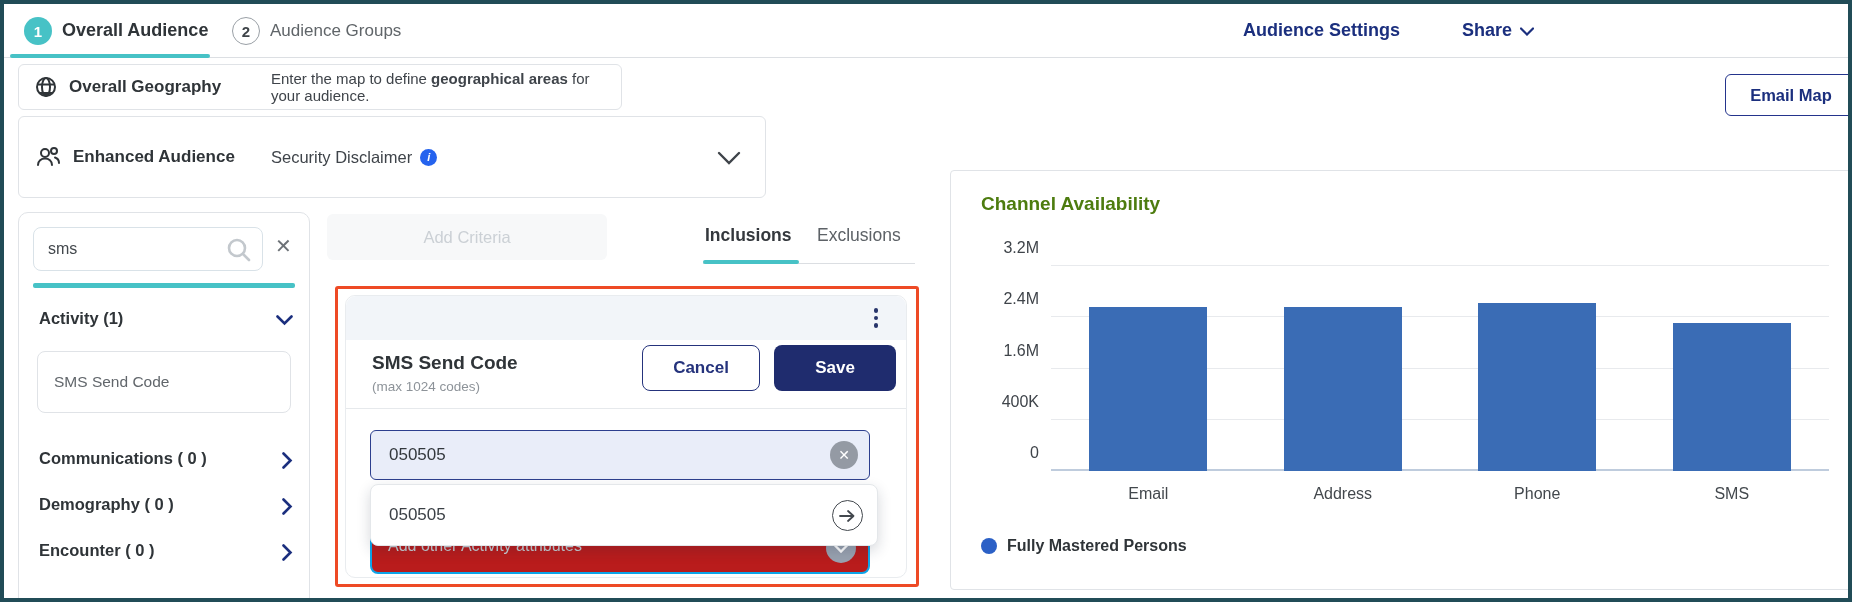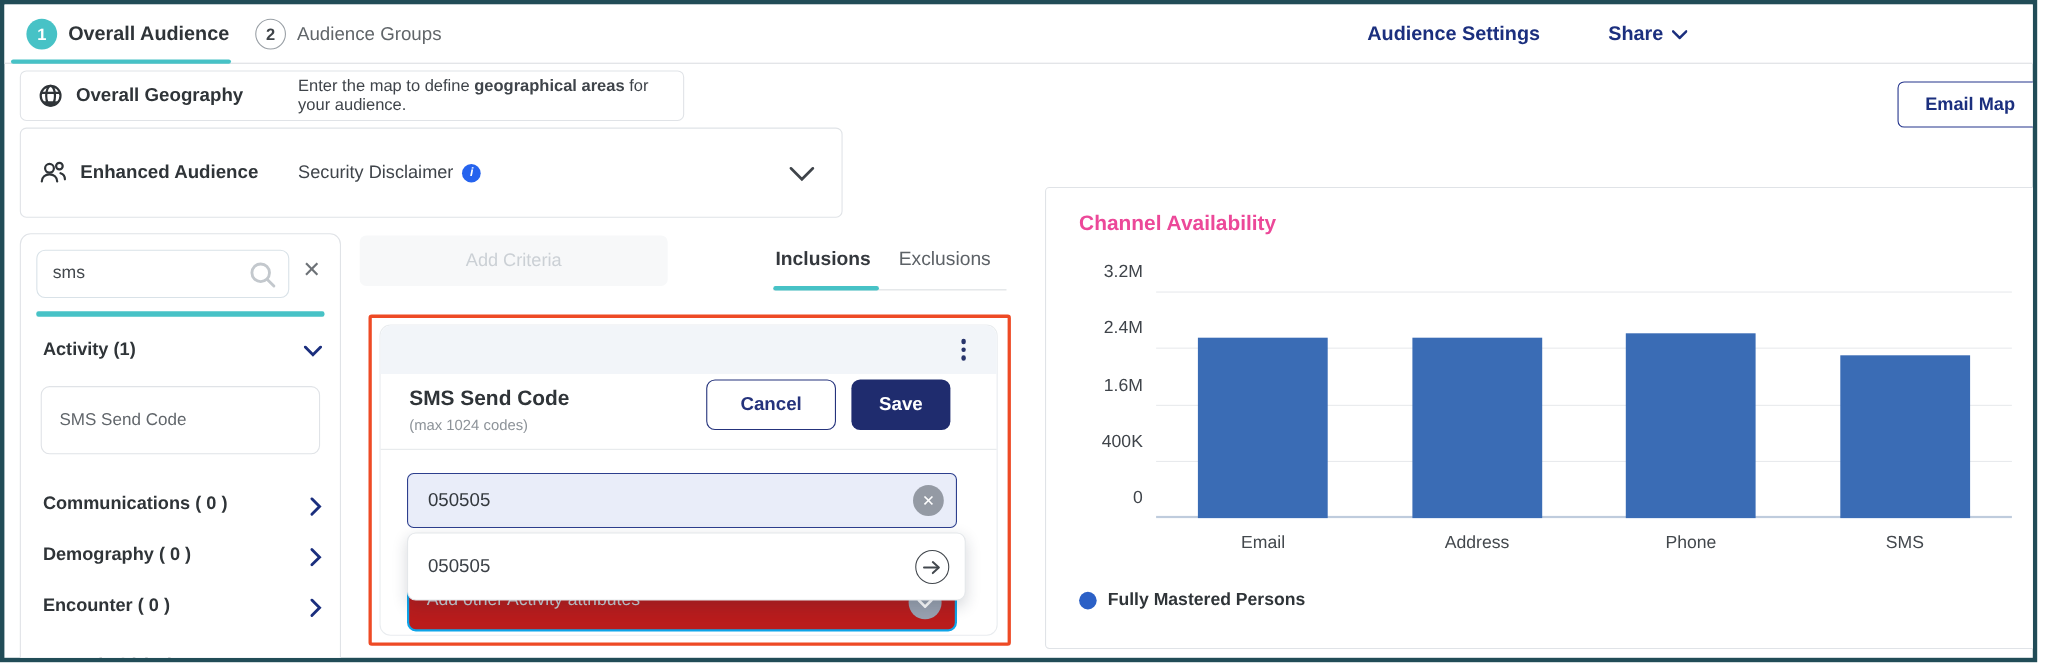--- a/index.html
+++ b/index.html
@@ -53,21 +53,21 @@
 
   .red-outline { position:absolute; left:331px; top:282px; width:584px; height:301px; border:3px solid #ee4a25; border-radius:3px; pointer-events:none; }
 
   .criteria-card { position:absolute; left:341px; top:291px; width:562px; height:283px; background:#fff; border:1px solid #e9ecef; border-radius:10px; }
   .criteria-strip { position:absolute; left:0; top:0; width:100%; height:44px; background:#f2f5f9; border-radius:10px 10px 0 0; }
   .dots-menu { position:absolute; right:26px; top:10px; display:flex; flex-direction:column; gap:3px; cursor:pointer; padding:2px; }
   .dots-menu span { width:4.5px; height:4.5px; border-radius:50%; background:#28346b; }
   .crit-title { position:absolute; left:26px; top:56px; font-size:19px; font-weight:bold; color:#2f3438; }
   .crit-sub { position:absolute; left:26px; top:83px; font-size:13.5px; color:#8d9399; }
   .btn-cancel { position:absolute; left:296px; top:49px; width:118px; height:46px; background:#fff; border:1.5px solid #25337c; border-radius:8px; font-family:inherit; font-size:17px; font-weight:bold; color:#25337c; cursor:pointer; }
-  .btn-save { position:absolute; left:428px; top:49px; width:90px; height:46px; background:#1f2c6e; border:none; border-radius:8px; font-family:inherit; font-size:17px; font-weight:bold; color:#fff; cursor:pointer; }
+  .btn-save { position:absolute; left:428px; top:49px; width:122px; height:46px; background:#1f2c6e; border:none; border-radius:8px; font-family:inherit; font-size:17px; font-weight:bold; color:#fff; cursor:pointer; }
   .crit-divider { position:absolute; left:0; top:112px; width:100%; height:1px; background:#e6e9ec; }
 
   .code-input-wrap { position:absolute; left:24px; top:134px; width:500px; height:50px; background:#e9edf9; border:1.5px solid #2d3f8e; border-radius:6px; }
   .code-input-wrap input { width:100%; height:100%; background:transparent; border:none; outline:none; font-family:inherit; font-size:17px; color:#33383d; padding:0 50px 0 18px; }
   .clear-circle { position:absolute; right:11px; top:10px; width:28px; height:28px; border-radius:50%; background:#949aa4; color:#fff; font-size:14px; display:flex; align-items:center; justify-content:center; cursor:pointer; }
 
   .other-input { position:absolute; left:24px; top:222px; width:500px; height:56px; border:2px solid #0ea5e9; border-radius:8px; background:#b91c1c; z-index:1; }
   .other-input input { width:100%; height:100%; border:none; outline:none; background:transparent; font-family:inherit; font-size:16px; color:#c7ccd1; padding:0 56px 0 16px; }
   .other-input input::placeholder { color:#c7ccd1; opacity:1; }
   .chev-circle-btn { position:absolute; right:12px; top:13px; width:30px; height:30px; border-radius:50%; background:#99a2b0; border:none; display:flex; align-items:center; justify-content:center; cursor:pointer; }
@@ -76,21 +76,21 @@
   .suggestion-text { font-size:17px; color:#3b4046; margin-left:18px; }
   .arrow-circle { position:absolute; right:14px; top:15px; width:31px; height:31px; border-radius:50%; border:1.5px solid #43484e; display:flex; align-items:center; justify-content:center; cursor:pointer; background:#fff; }
 
   
   .pop-card { left:946px; top:64px; width:760px; height:56px; border-radius:4px; display:flex; align-items:center; }
   .pop-label { font-size:21px; font-weight:600; color:#3f444a; margin-left:24px; }
   .pop-value { font-size:21.5px; font-weight:bold; color:#2f3438; margin-left:14px; }
   .btn-viewmap { position:absolute; left:1721px; top:70px; width:132px; height:42px; background:#fff; border:1.5px solid #24348c; border-radius:6px; font-family:inherit; font-size:16.5px; font-weight:bold; color:#1b2f7e; cursor:pointer; }
 
   .chart-card { left:946px; top:166px; width:903px; height:420px; border-radius:4px; }
-  .chart-title { position:absolute; left:30px; top:22px; font-size:19px; font-weight:bold; color:#ec4899; }
+  .chart-title { position:absolute; left:30px; top:22px; font-size:19px; font-weight:bold; color:#4d7c0f; }
   .chart-plot { position:absolute; left:100px; top:95px; width:778px; height:205px; }
   .gridline { position:absolute; left:0; width:100%; height:1px; background:#e8eaed; }
   .gridline.base { height:2px; background:#bfccdd; }
   .ylabel { position:absolute; right:790px; width:70px; text-align:right; font-size:16px; color:#3f444a; transform:translateY(-9px); }
   .bars-row { position:absolute; left:0; bottom:0; width:100%; height:100%; display:flex; }
   .bar-slot { flex:1; display:flex; align-items:flex-end; justify-content:center; }
   .bar { width:118px; }
   .xlabels-row { position:absolute; left:100px; top:314px; width:778px; display:flex; }
   .xlabel { flex:1; text-align:center; font-size:16px; color:#43484d; }
   .legend { position:absolute; left:30px; top:366px; display:flex; align-items:center; gap:10px; }

